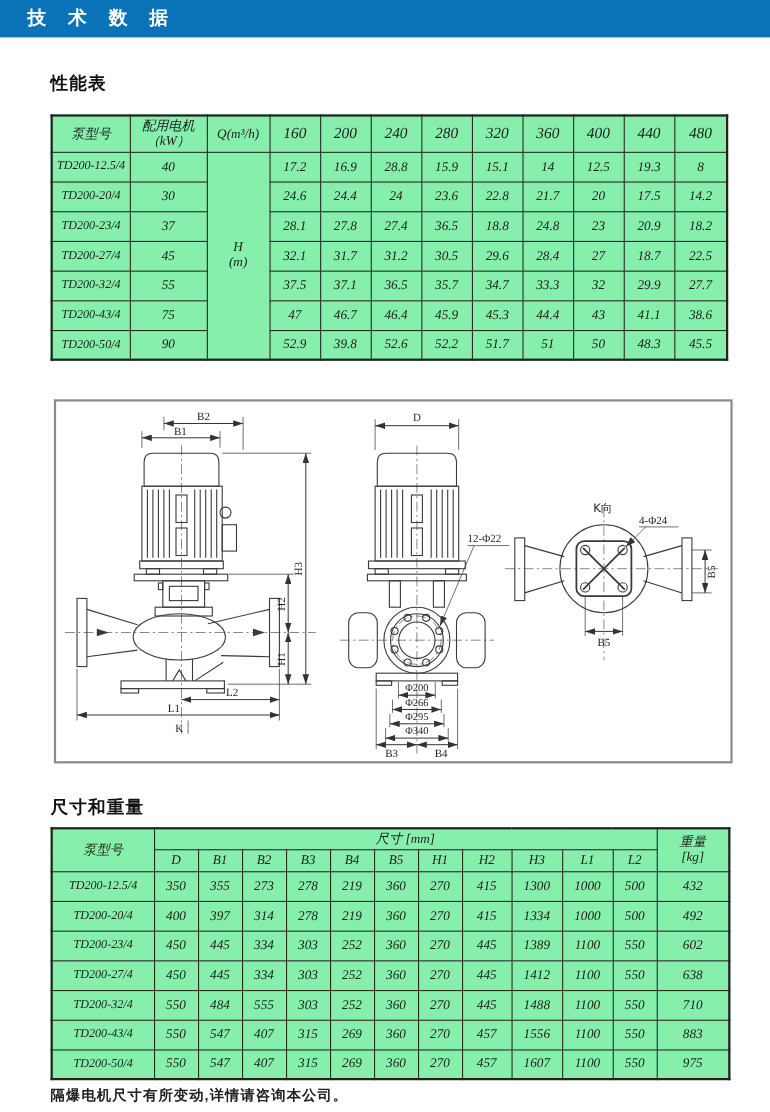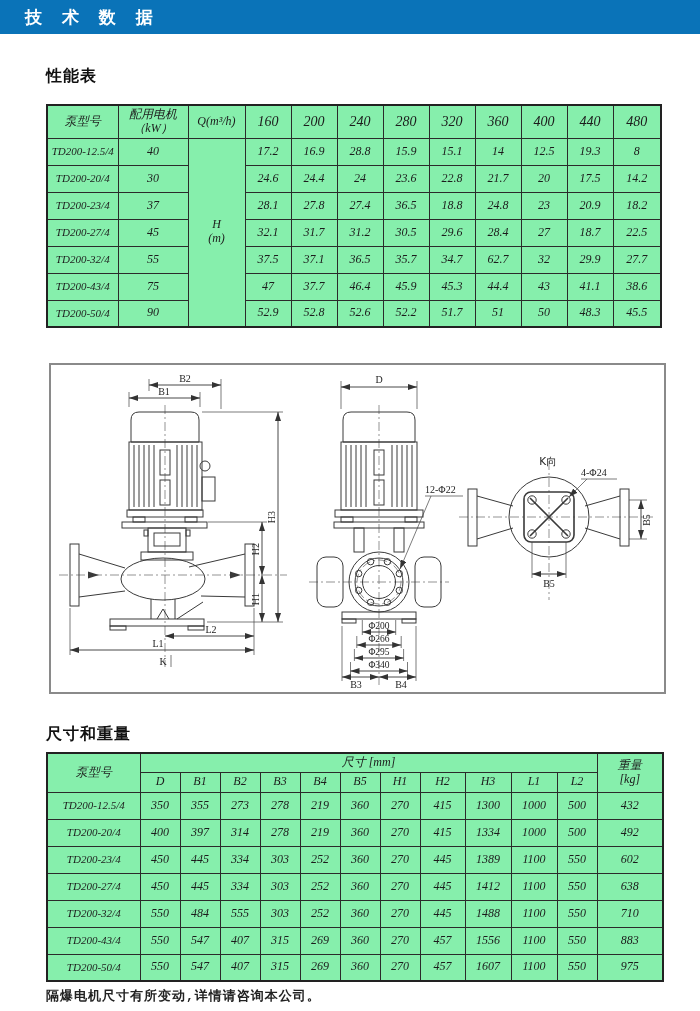--- a/index.html
+++ b/index.html
@@ -22,21 +22,21 @@
   td{
     border:1px solid #2b2b2b;text-align:center;vertical-align:middle;
     padding:0;line-height:1.15;color:#1c1c1c;overflow:hidden;
   }
   #t1{left:46px;top:104px;width:614px;font-size:12px;border:2px solid #222;}
   #t2{left:46px;top:752px;width:616px;font-size:12px;border:2px solid #222;}
   .model{font-size:11px;}
   .fh{font-size:14px;}
   .num{font-size:12px;}
   .note{
-    position:absolute;left:46px;top:987px;font-family:Liberation Mono, monospace;
+    position:absolute;left:46px;top:987px;font-family:Liberation Sans, sans-serif;
     font-size:13px;font-weight:bold;color:#222;letter-spacing:1px;
   }
   #diagram{position:absolute;left:49px;top:363px;border:2px solid #8a8a8a;background:#fff;}
   .s{stroke:#3a3a3a;stroke-width:1;fill:none;}
   .s2{stroke:#3a3a3a;stroke-width:1.6;fill:none;}
   .ext{stroke:#444;stroke-width:0.7;fill:none;}
   .dim{stroke:#333;stroke-width:0.9;fill:none;}
   .cl{stroke:#666;stroke-width:0.7;fill:none;stroke-dasharray:9 3 2 3;}
   .sf{fill:#3a3a3a;stroke:none;}
   #diagram text{font-family:"Liberation Serif",serif;font-size:10px;fill:#1d1d1d;}
@@ -142,43 +142,43 @@
     <td class="num">22.5</td>
   </tr>
   <tr style="height:27px">
     <td class="model">TD200-32/4</td>
     <td class="num">55</td>
     <td class="num">37.5</td>
     <td class="num">37.1</td>
     <td class="num">36.5</td>
     <td class="num">35.7</td>
     <td class="num">34.7</td>
-    <td class="num">62.7</td>
+    <td class="num">33.3</td>
     <td class="num">32</td>
     <td class="num">29.9</td>
     <td class="num">27.7</td>
   </tr>
   <tr style="height:27px">
     <td class="model">TD200-43/4</td>
     <td class="num">75</td>
     <td class="num">47</td>
-    <td class="num">37.7</td>
+    <td class="num">46.7</td>
     <td class="num">46.4</td>
     <td class="num">45.9</td>
     <td class="num">45.3</td>
     <td class="num">44.4</td>
     <td class="num">43</td>
     <td class="num">41.1</td>
     <td class="num">38.6</td>
   </tr>
   <tr style="height:27px">
     <td class="model">TD200-50/4</td>
     <td class="num">90</td>
     <td class="num">52.9</td>
-    <td class="num">52.8</td>
+    <td class="num">39.8</td>
     <td class="num">52.6</td>
     <td class="num">52.2</td>
     <td class="num">51.7</td>
     <td class="num">51</td>
     <td class="num">50</td>
     <td class="num">48.3</td>
     <td class="num">45.5</td>
   </tr>
 </tbody>
   </table>

